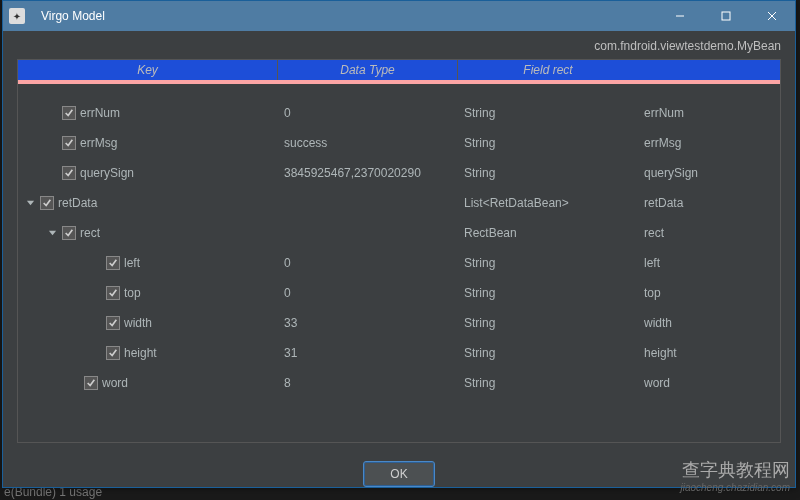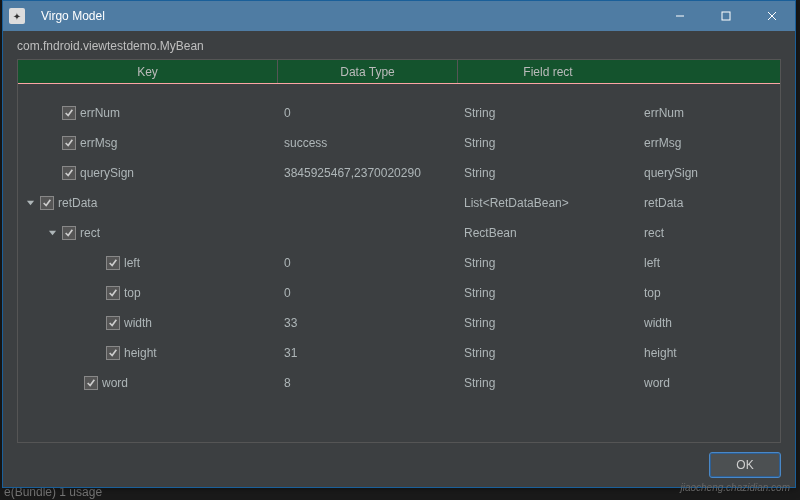--- a/index.html
+++ b/index.html
@@ -10,38 +10,38 @@
   .watermark .url { font-size: 10px; color: #666; font-style: italic; }
 
   .dialog { position: absolute; left: 2px; top: 0; width: 794px; height: 488px; background: #3c3f41; border: 1px solid #1a5f99; box-shadow: 0 0 8px rgba(0,0,0,.5); display: flex; flex-direction: column; }
 
   .titlebar { height: 30px; background: #4f7ca3; display: flex; align-items: center; padding-left: 6px; color: #fff; font-size: 12px; }
   .titlebar .app-icon { width: 16px; height: 16px; background: #ddd; border-radius: 2px; margin-right: 6px; display: inline-flex; align-items: center; justify-content: center; font-size: 10px; color: #333; }
   .titlebar .title-text { flex: 1; margin-left: 10px; }
   .winbtn { width: 46px; height: 30px; display: flex; align-items: center; justify-content: center; color: #fff; cursor: pointer; }
   .winbtn svg { width: 10px; height: 10px; stroke: #fff; stroke-width: 1; fill: none; }
 
-  .subhead { padding: 8px 14px 6px; color: #bfbfbf; font-size: 12px; }
+  .subhead { padding: 8px 14px 6px; color: #bfbfbf; font-size: 12px; text-align: right; }
 
   .table-wrap { flex: 1; margin: 0 14px; border: 1px solid #555; background: #3c3f41; overflow: hidden; }
   .thead, .trow { display: grid; grid-template-columns: 260px 180px 180px 1fr; align-items: center; }
-  .thead { height: 24px; background: #14532d; border-bottom: 1px solid #fca5a5; }
+  .thead { height: 24px; background: #1d4ed8; border-bottom: 4px solid #fca5a5; font-style: italic; }
   .thead .th { color: #bbb; font-size: 12px; text-align: center; border-right: 1px solid #555; height: 100%; display: flex; align-items: center; justify-content: center; }
   .thead .th:last-child { border-right: none; }
   .tbody { }
   .trow { height: 30px; color: #aeb6b8; font-size: 12px; }
   .trow .td { padding-left: 6px; white-space: nowrap; overflow: hidden; text-overflow: ellipsis; margin-top: 27px; }
   .keycell { display: flex; align-items: center; gap: 4px; height: 100%; }
   .indent { display: inline-block; width: 18px; height: 1px; }
   .expander { width: 12px; height: 12px; display: inline-flex; align-items: center; justify-content: center; cursor: pointer; color: #aeb6b8; }
   .expander svg { width: 9px; height: 9px; fill: #aeb6b8; }
   .chk { width: 14px; height: 14px; border: 1px solid #888; background: #555; display: inline-flex; align-items: center; justify-content: center; cursor: pointer; }
   .chk svg { width: 10px; height: 10px; stroke: #ccc; stroke-width: 2; fill: none; }
 
-  .footer { height: 44px; display: flex; align-items: center; justify-content: flex-end; gap: 8px; padding: 0 14px; }
+  .footer { height: 44px; display: flex; align-items: center; justify-content: flex-end; gap: 8px; padding: 0 14px; flex-direction: column; }
   .btn { min-width: 72px; height: 26px; background: #4c5052; border: 1px solid #5e6364; color: #cfcfcf; font-size: 12px; cursor: pointer; border-radius: 3px; }
   .btn.primary { border: 1px solid #4a88c7; box-shadow: 0 0 0 1px #2e5f93 inset; }
 
   .bg-hint { position: absolute; left: 4px; bottom: 1px; color: #777; font-size: 12px; z-index: 0; }
 </style>
 </head>
 <body>
 
 <div class="backdrop"></div>
 <div class="bg-hint">e(Bundle)   1 usage</div>
@@ -246,14 +246,15 @@
       </div>
   </div>
 
   <div class="footer">
     <button class="btn primary">OK</button>
   </div>
 
 </div>
 
 <div class="watermark">
+  <div class="cn">查字典教程网</div>
   <div class="url">jiaocheng.chazidian.com</div>
 </div>
 
 </body></html>

